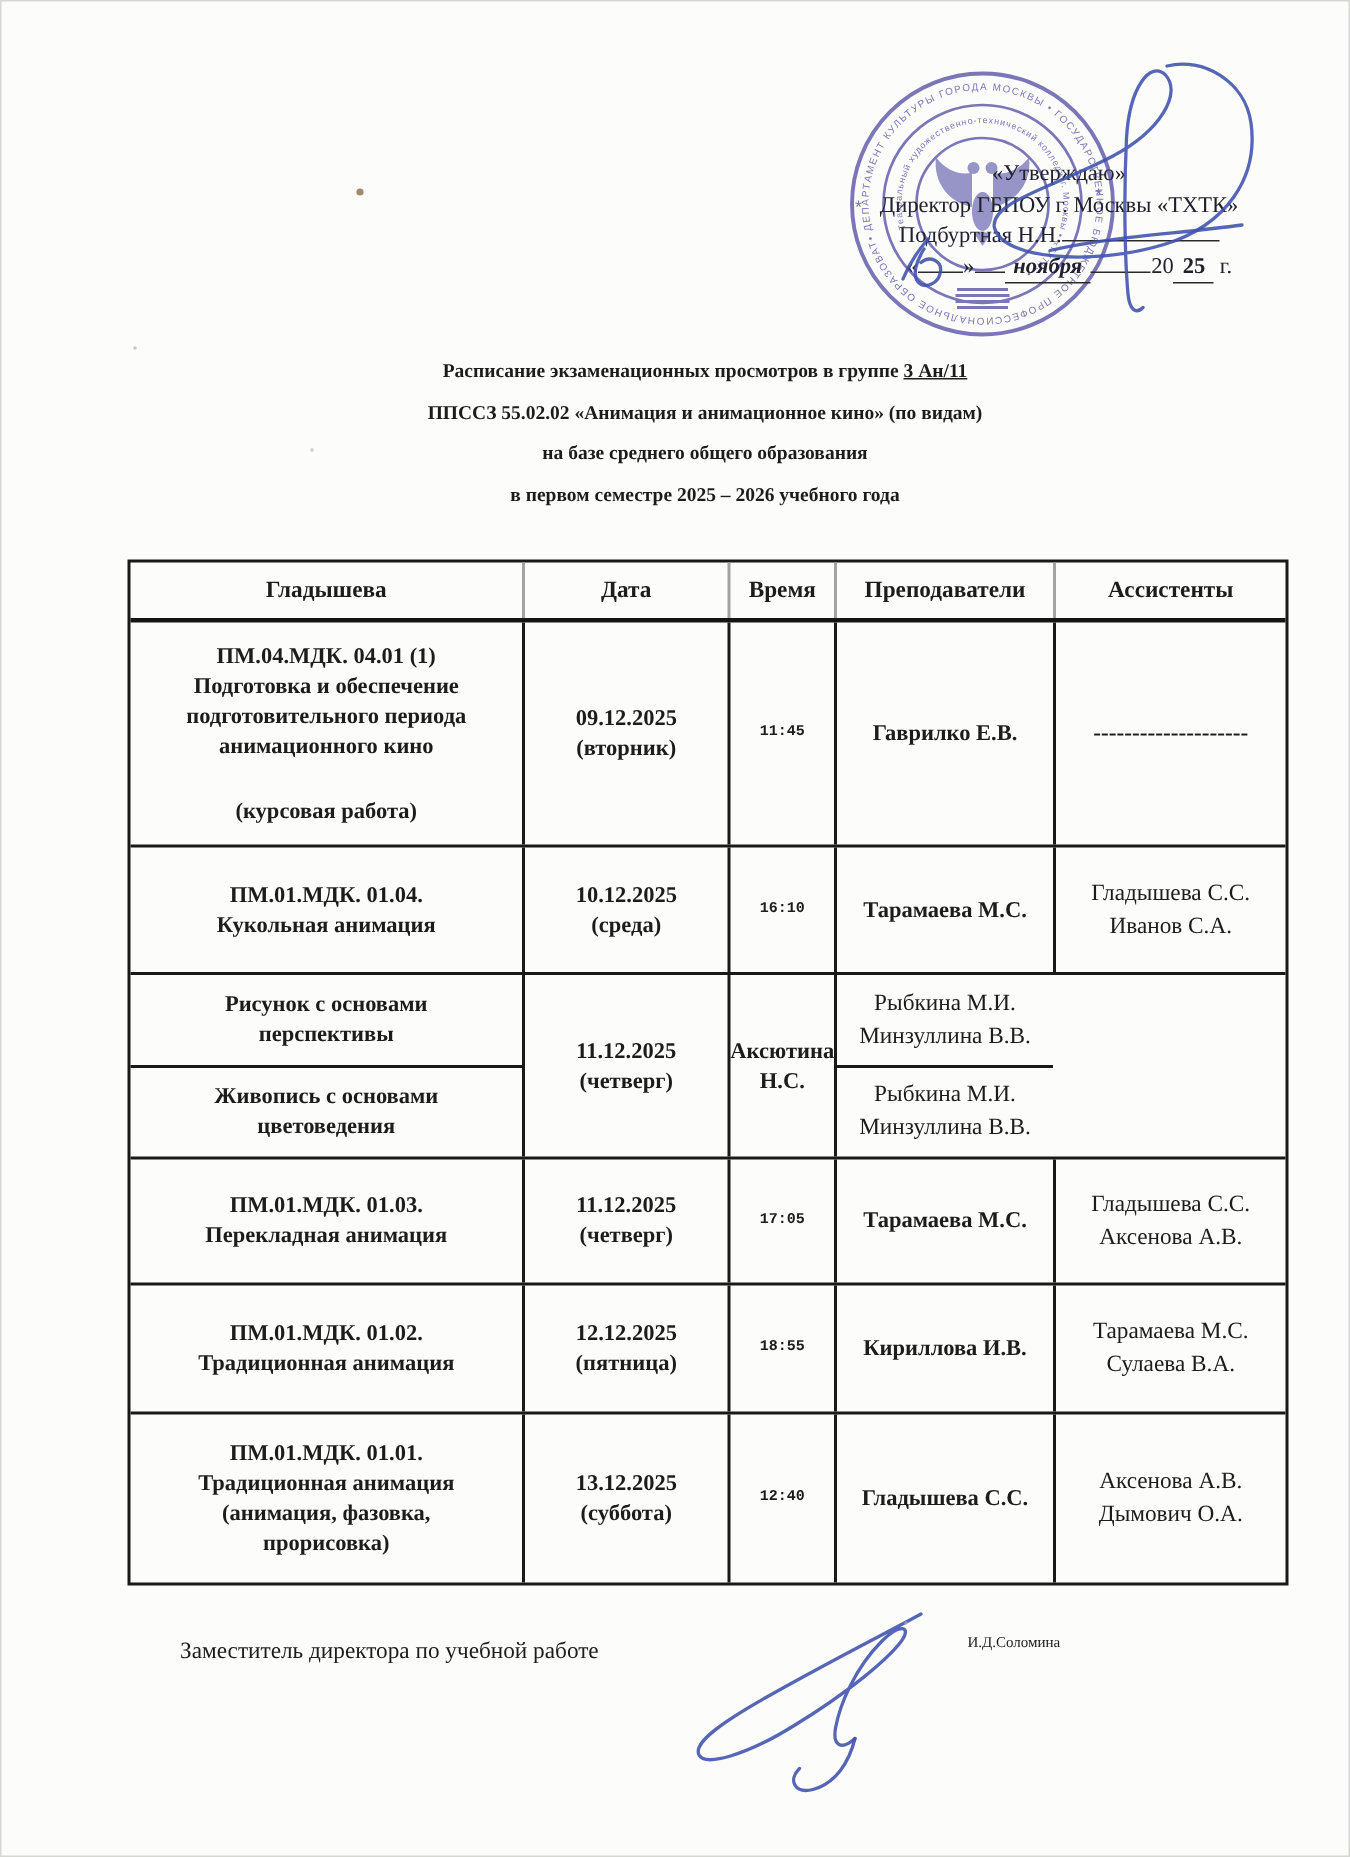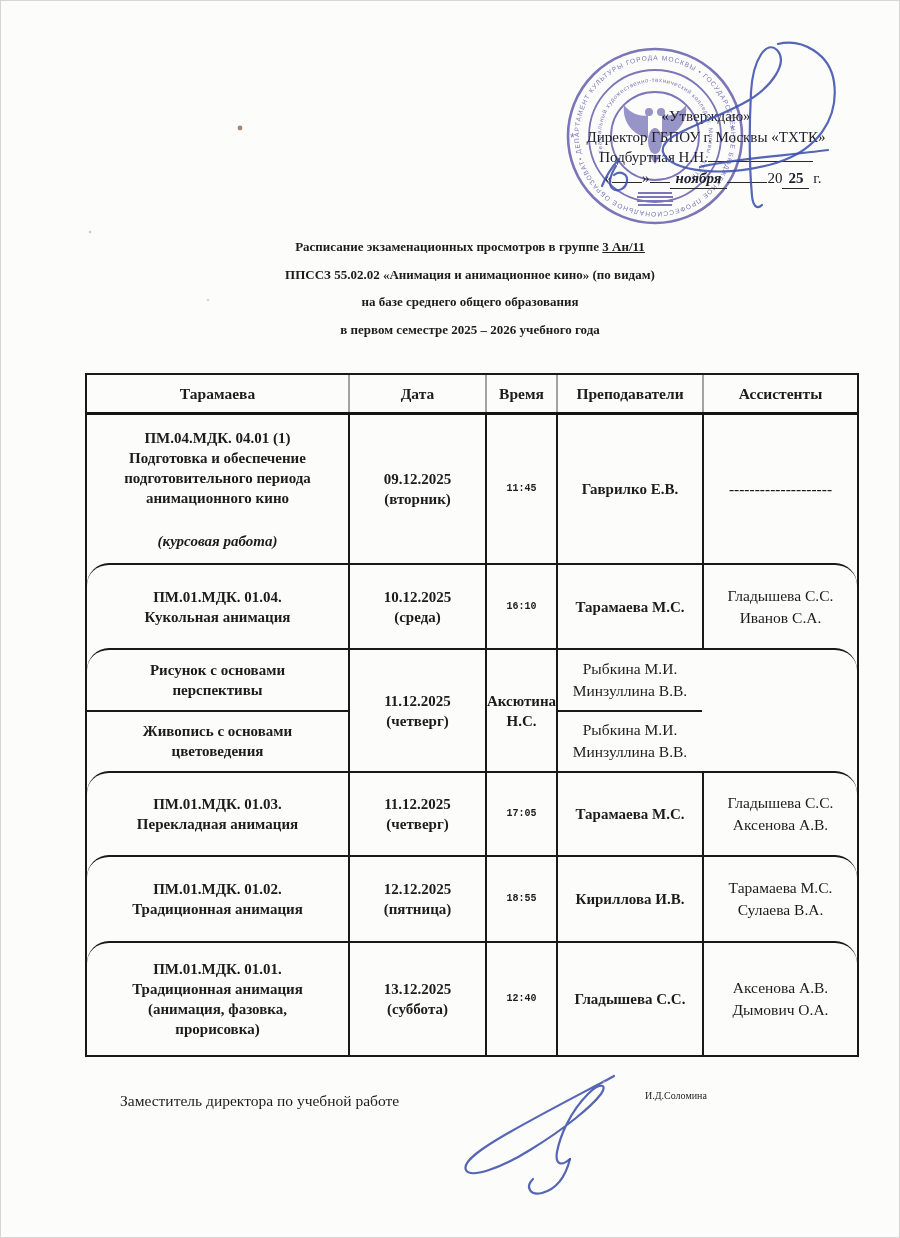--- a/index.html
+++ b/index.html
@@ -33,28 +33,28 @@
   .title{position:absolute;left:40px;top:233px;width:860px;text-align:center;
          font-weight:bold;font-size:13px;line-height:27.5px;z-index:3;}
   .u{text-decoration:underline;}
 
   
   .xtable{position:absolute;left:85px;top:373px;width:770px;border:2.2px solid #191919;z-index:3;}
   .grid{display:grid;grid-template-columns:261px 137px 71px 146px 1fr;}
   .thead{height:37px;border-bottom:3px solid #141414;font-weight:bold;font-size:15.5px;}
   .hcell{border-left:2px solid #a3a3a3;display:flex;align-items:center;justify-content:center;}
   .hcell.first{border-left:none;}
-  .trow + .trow{border-top:2.2px solid #191919;border-radius:22px;}
+  .trow + .trow{border-top:2.2px solid #191919;}
   .cell{border-left:2px solid #191919;display:flex;flex-direction:column;justify-content:center;
         align-items:center;text-align:center;padding:6px 8px;font-size:15px;font-weight:bold;line-height:20px;}
   .cell.first{border-left:none;}
   .assist{font-weight:normal;line-height:22px;font-size:15.5px;}
   .bold{font-weight:bold;}
   .time{font-size:10px;font-family:Liberation Mono, monospace;}
-  .note{font-style:italic;margin-top:23px;}
+  .note{margin-top:23px;}
   .split{padding:0;}
   .sub{flex:1;display:flex;flex-direction:column;justify-content:center;align-items:center;width:100%;padding:4px 6px;box-sizing:border-box;}
   .sub + .sub{border-top:2px solid #191919;}
   .h150{height:148px}.h85{height:83px}.h123{height:121px}.h84{height:82px}.h86{height:84px}.h114{height:112px}
 
   
   .footer-pos{position:absolute;left:120px;top:1092px;font-size:15.5px;z-index:3;}
   .footer-name{position:absolute;left:645px;top:1090px;font-size:10px;z-index:3;}
 </style>
 </head>
@@ -107,21 +107,21 @@
   <div class="title">
     <div><span>Расписание экзаменационных просмотров в группе </span><span class="u">3 Ан/11</span></div>
     <div>ППССЗ 55.02.02 «Анимация и анимационное кино» (по видам)</div>
     <div>на базе среднего общего образования</div>
     <div>в первом семестре 2025 – 2026 учебного года</div>
   </div>
 
   <div class="xtable">
 
     <div class="thead grid">
-      <div class="hcell first">Тарамаева</div>
+      <div class="hcell first">Гладышева</div>
       <div class="hcell">Дата</div>
       <div class="hcell">Время</div>
       <div class="hcell">Преподаватели</div>
       <div class="hcell">Ассистенты</div>
     </div>
 
     <div class="trow grid h150">
       <div class="cell first">
         <div>ПМ.04.МДК. 04.01 (1)</div>
         <div>Подготовка и обеспечение</div>

